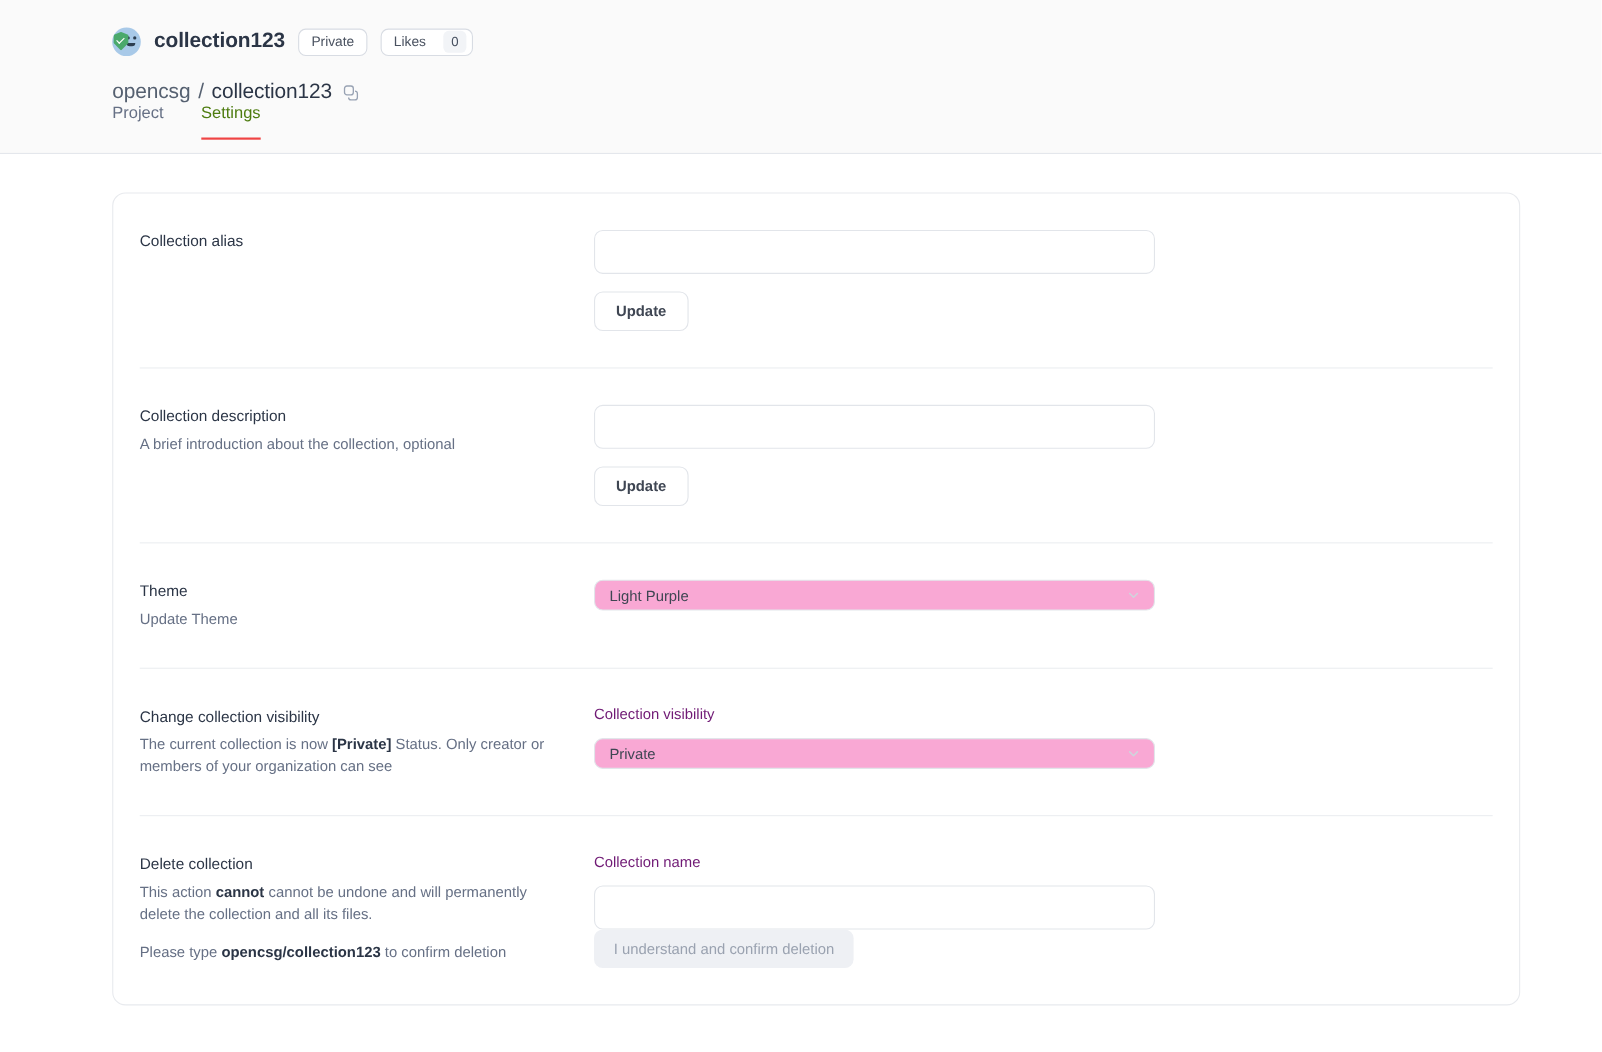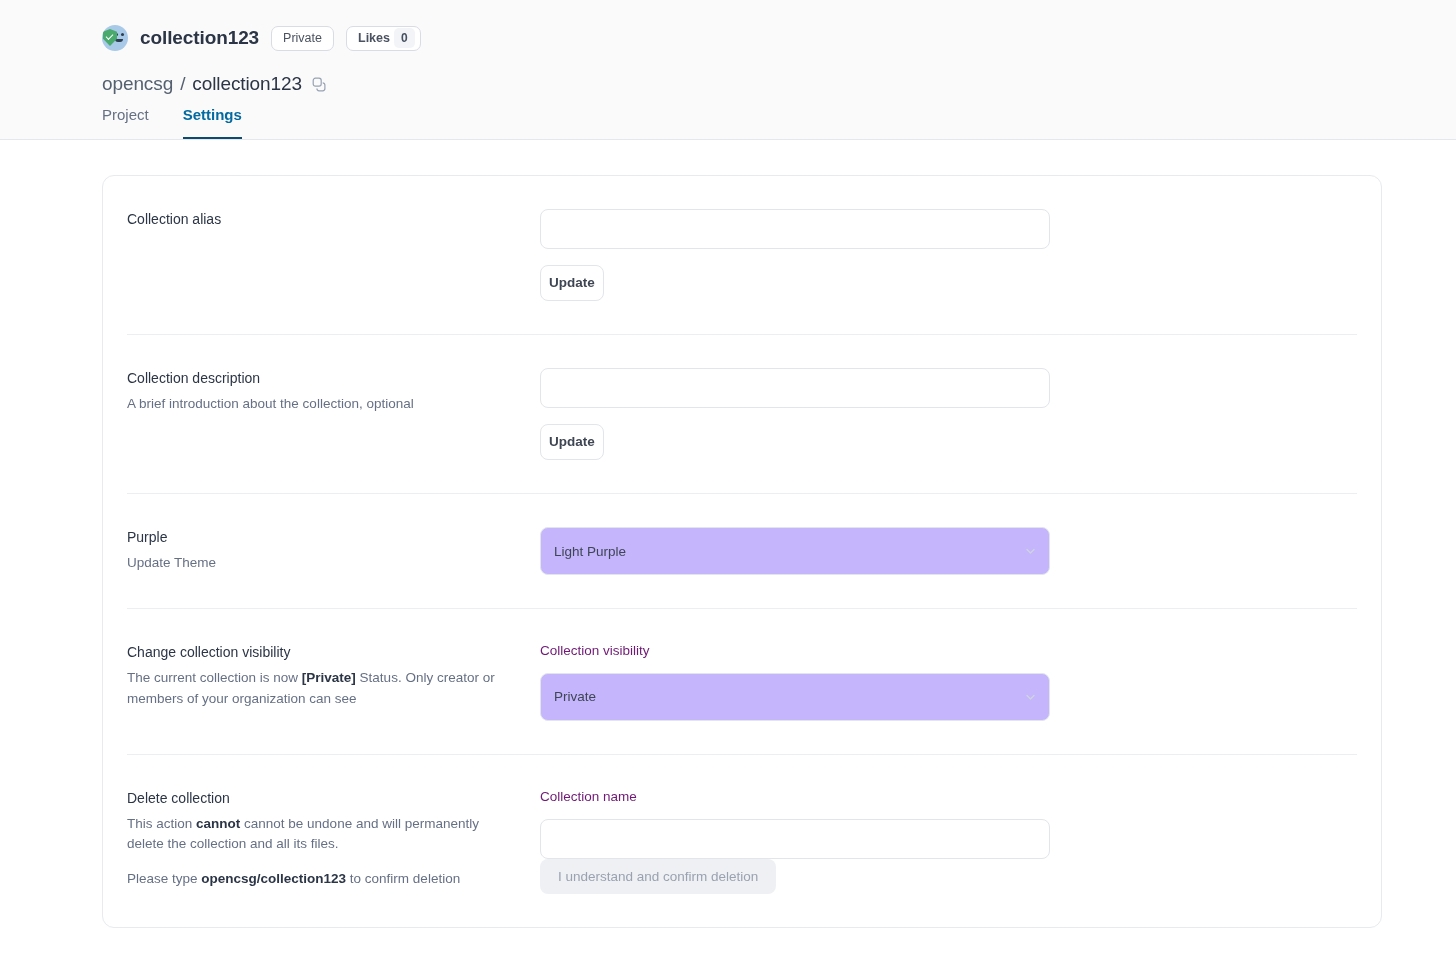--- a/index.html
+++ b/index.html
@@ -84,21 +84,21 @@
     border-radius: 7px;
     background: #ffffff;
     font-size: 12.5px;
     color: #4a5260;
     padding: 5px 11px;
     line-height: 1;
     display: inline-flex;
     align-items: center;
     height: 25px;
   }
-  .badge-likes { padding: 0 5px 0 11px; gap: 4px; font-weight: bold; }
+  .badge-likes { padding: 0 5px 0 11px; gap: 16px; }
   .likes-count {
     background: #f2f4f7;
     border-radius: 5px;
     padding: 4px 7px;
     font-size: 12px;
     color: #475060;
     line-height: 1;
   }
 
   .breadcrumb {
@@ -114,37 +114,37 @@
   }
   .bc-owner { color: #556070; }
   .bc-sep { color: #556070; }
   .bc-name { color: #2b3546; }
   .copy-icon { display: inline-flex; align-items: center; margin-left: 2px; cursor: pointer; }
 
   
   .tabs {
     position: absolute;
     left: 102px;
-    bottom: 0;
+    bottom: 12px;
     display: flex;
     gap: 34px;
     align-items: center;
   }
   .tab {
     font-size: 15px;
     padding-bottom: 13px;
     color: #667085;
     cursor: pointer;
     border-bottom: 2px solid transparent;
     line-height: 1.2;
   }
   .tab.active {
-    color: #0369a1;
-    font-weight: 700;
-    border-bottom: 2px solid #0c4a6e;
+    color: #4d7c0f;
+    font-weight: 400;
+    border-bottom: 2px solid #ef4444;
   }
 
   
   .content { padding: 35px 0 0 0; background: #fff; }
 
   .card {
     margin-left: 102px;
     width: 1280px;
     border: 1px solid #e8eaee;
     border-radius: 12px;
@@ -197,39 +197,39 @@
     color: #2b3546;
     outline: none;
     display: block;
   }
   .text-input.tall { height: 40px; }
   .text-input::placeholder { color: #98a2b3; }
 
   .btn-update {
     margin-top: 16px;
     height: 36px;
-    padding: 0 8px;
+    padding: 0 19px;
     border: 1px solid #e2e5ea;
     border-radius: 8px;
     background: #ffffff;
     font-size: 13.5px;
     font-weight: 700;
     color: #3f4653;
     font-family: "Liberation Sans", sans-serif;
     cursor: pointer;
     line-height: 1;
   }
 
   .select-wrap { position: relative; width: 510px; }
   .select-box {
     width: 510px;
-    height: 48px;
+    height: 28px;
     border: 1px solid #e2e5ea;
     border-radius: 8px;
-    background: #c4b5fd;
+    background: #f9a8d4;
     padding: 0 34px 0 13px;
     font-size: 13.5px;
     color: #3f4653;
     display: flex;
     align-items: center;
     cursor: pointer;
   }
   .chev {
     position: absolute;
     right: 13px; top: 50%;
@@ -313,21 +313,21 @@
           <div class="row-desc">A brief introduction about the collection, optional</div>
         </div>
         <div class="row-right">
           <input class="text-input tall" type="text" placeholder="" style="">
           <button class="btn-update">Update</button>
         </div>
       </div>
 
       <div class="row">
         <div class="row-left">
-          <div class="row-title">Purple</div>
+          <div class="row-title">Theme</div>
           <div class="row-desc">Update Theme</div>
         </div>
         <div class="row-right">
           <div class="select-wrap">
             <div class="select-box">Light Purple</div>
             <span class="chev">
               <svg width="13" height="13" viewBox="0 0 13 13" fill="none">
                 <path d="M3 5l3.5 3.5L10 5" stroke="#cfd4dc" stroke-width="1.4" stroke-linecap="round" stroke-linejoin="round"></path>
               </svg>
             </span>

